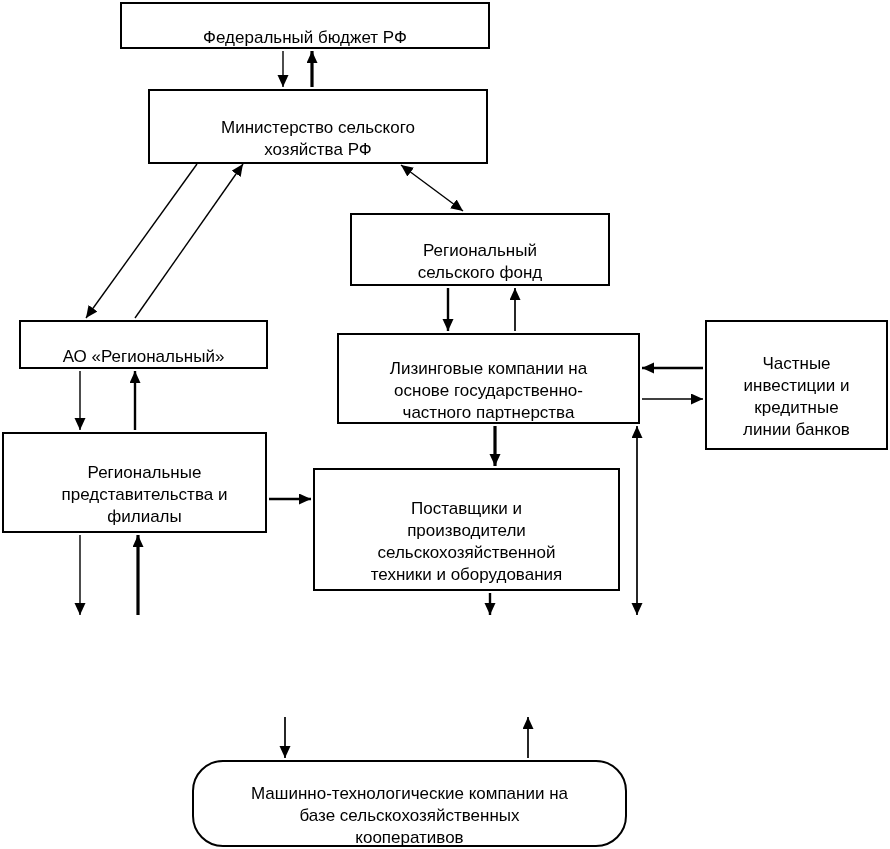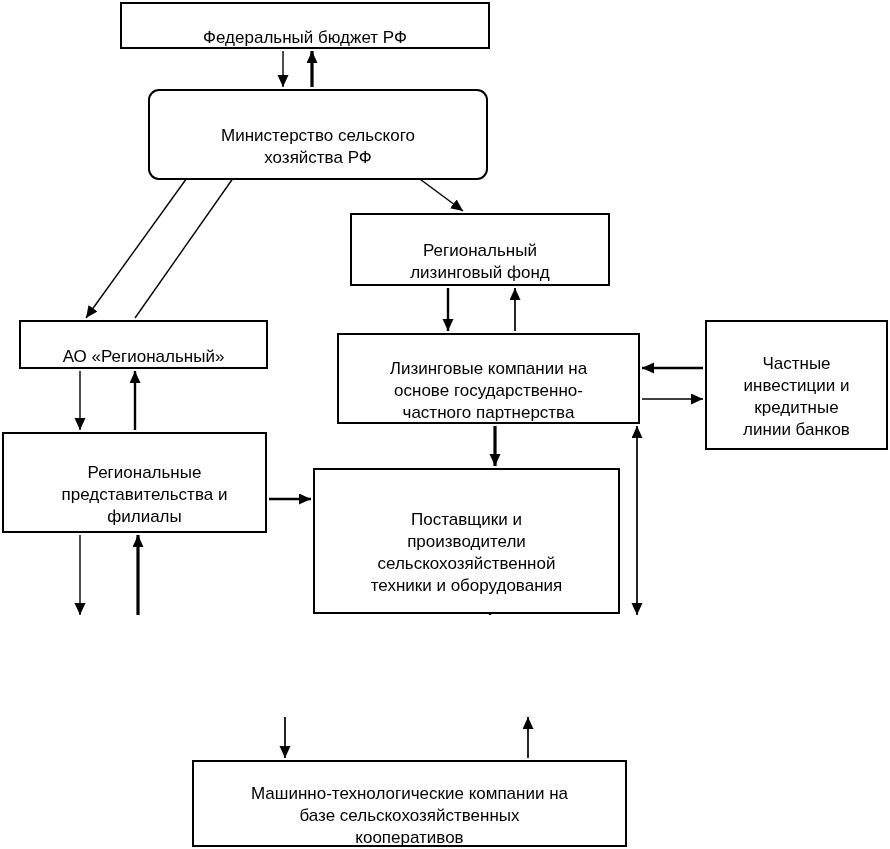--- a/index.html
+++ b/index.html
@@ -89,28 +89,28 @@
     <line x1="637" y1="426" x2="637" y2="615" stroke-width="1.7" marker-start="url(#ahs)" marker-end="url(#ah)"></line>
 
     <line x1="285" y1="717" x2="285" y2="758" stroke-width="1.7" marker-end="url(#ah)"></line>
     <line x1="528" y1="758" x2="528" y2="717" stroke-width="1.7" marker-end="url(#ah)"></line>
   </svg>
 
   <div class="box" style="left:120px; top:2px; width:370px; height:47px;">
     <span class="box-label">Федеральный бюджет РФ</span>
   </div>
 
-  <div class="box" style="left:148px; top:89px; width:340px; height:91px;border-radius:11px;">
+  <div class="box" style="left:148px; top:89px; width:340px; height:75px;">
     <span class="box-label">Министерство сельского
 хозяйства РФ</span>
   </div>
 
   <div class="box" style="left:350px; top:213px; width:260px; height:73px;">
     <span class="box-label">Региональный
-лизинговый фонд</span>
+сельского фонд</span>
   </div>
 
   <div class="box" style="left:19px; top:320px; width:249px; height:49px;">
     <span class="box-label">АО «Региональный»</span>
   </div>
 
   <div class="box" style="left:705px; top:320px; width:183px; height:130px;">
     <span class="box-label">Частные
 инвестиции и
 кредитные
@@ -122,27 +122,27 @@
 основе государственно-
 частного партнерства</span>
   </div>
 
   <div class="box" style="left:2px; top:432px; width:265px; height:101px;padding-left:20px;">
     <span class="box-label">Региональные
 представительства и
 филиалы</span>
   </div>
 
-  <div class="box" style="left:313px; top:468px; width:307px; height:146px;">
+  <div class="box" style="left:313px; top:468px; width:307px; height:123px;">
     <span class="box-label">Поставщики и
 производители
 сельскохозяйственной
 техники и оборудования</span>
   </div>
 
 
-  <div class="box" style="left:192px; top:760px; width:435px; height:87px;">
+  <div class="box" style="left:192px; top:760px; width:435px; height:87px;border-radius:31px;">
     <span class="box-label">Машинно-технологические компании на
 базе сельскохозяйственных
 кооперативов</span>
   </div>
 
 </div>
 
 </body></html>

